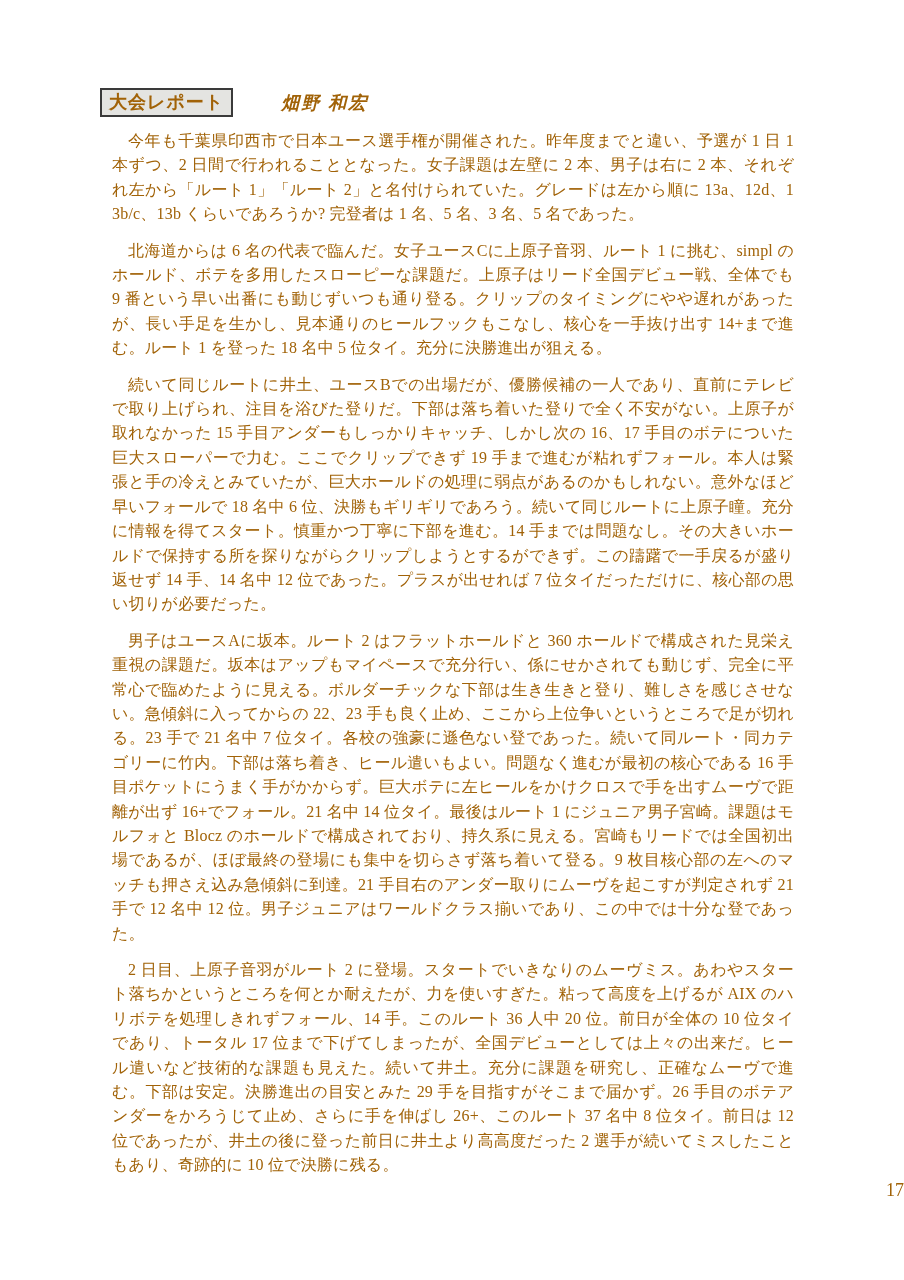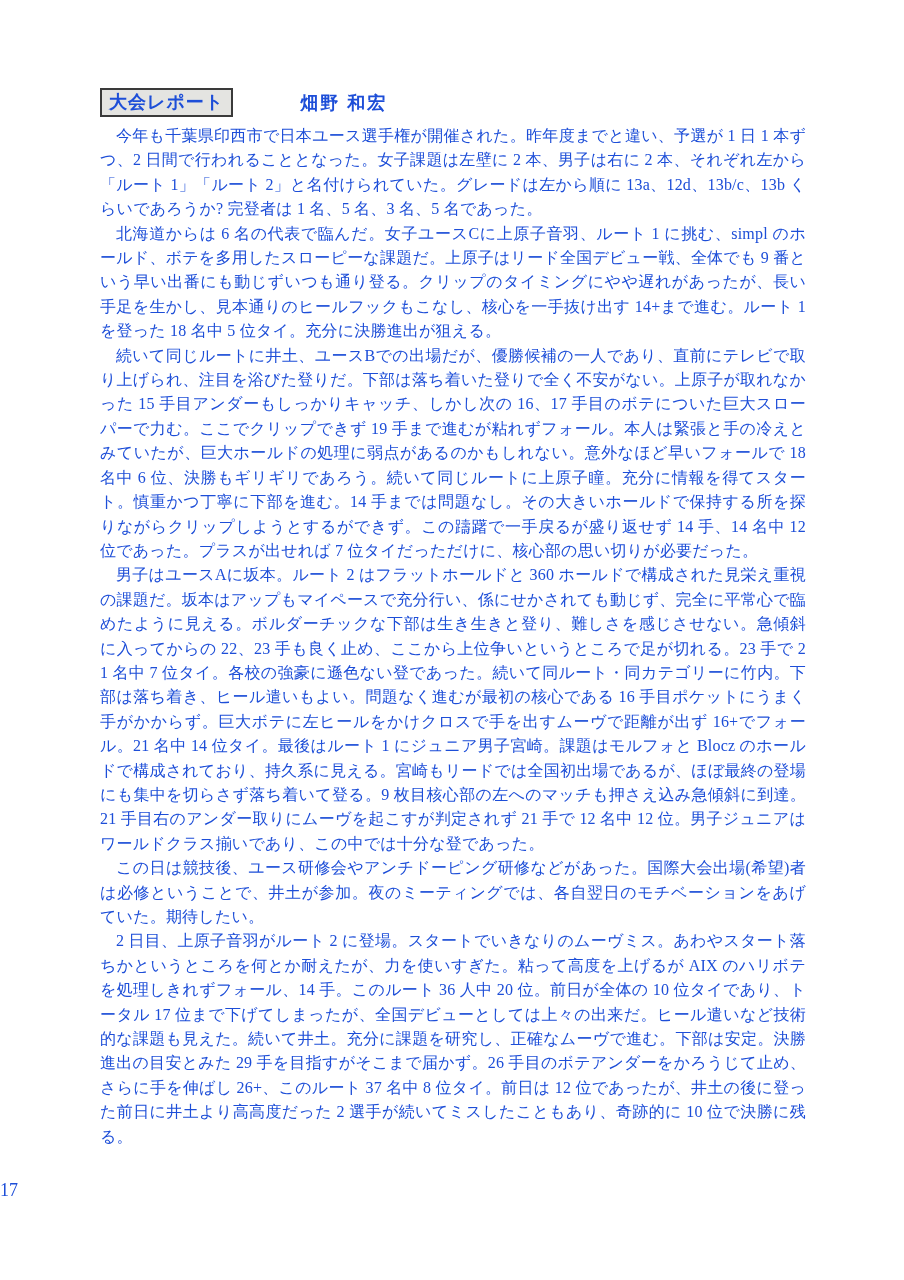--- a/index.html
+++ b/index.html
@@ -6,21 +6,21 @@
     margin: 0;
     padding: 0;
     background: #ffffff;
   }
   .page {
     position: relative;
     width: 904px;
     height: 1280px;
     background: #ffffff;
     overflow: hidden;
-    color: #1d4ed8;
+    color: #a16207;
   }
   .content {
     position: absolute;
     left: 100px;
     top: 88px;
     width: 706px;
   }
   .doc-header {
     display: flex;
     align-items: center;
@@ -30,39 +30,40 @@
     margin-bottom: 7px;
   }
   .report-box {
     border: 2px solid #3a3a3a;
     background: #e4e4e1;
     padding: 1px 7px 2px 7px;
     letter-spacing: 1px;
     line-height: 22px;
   }
   .author {
-    margin-left: 67px;
+    margin-left: 48px;
     letter-spacing: 2px;
+    font-style: italic;
   }
   .body-text p {
-    margin: 0;
+    margin: 12px;
     font-family: "Liberation Serif", "DejaVu Serif", serif;
     font-size: 16px;
     line-height: 24.4px;
     letter-spacing: 0.2px;
     text-align: justify;
     text-indent: 1em;
     word-break: break-all;
   }
   .page-number {
     position: absolute;
     left: 0;
     right: 0;
     top: 1180px;
-    text-align: left;
+    text-align: right;
     font-family: "Liberation Serif", "DejaVu Serif", serif;
     font-size: 18px;
   }
 </style>
 </head>
 <body>
 
 <div class="page">
   <div class="content">
 
@@ -71,20 +72,19 @@
         <span>大会レポート</span>
       </span>
       <span class="author">畑野 和宏</span>
     </div>
 
     <div class="body-text">
       <p>今年も千葉県印西市で日本ユース選手権が開催された。昨年度までと違い、予選が 1 日 1 本ずつ、2 日間で行われることとなった。女子課題は左壁に 2 本、男子は右に 2 本、それぞれ左から「ルート 1」「ルート 2」と名付けられていた。グレードは左から順に 13a、12d、13b/c、13b くらいであろうか? 完登者は 1 名、5 名、3 名、5 名であった。</p>
       <p>北海道からは 6 名の代表で臨んだ。女子ユースCに上原子音羽、ルート 1 に挑む、simpl のホールド、ボテを多用したスローピーな課題だ。上原子はリード全国デビュー戦、全体でも 9 番という早い出番にも動じずいつも通り登る。クリップのタイミングにやや遅れがあったが、長い手足を生かし、見本通りのヒールフックもこなし、核心を一手抜け出す 14+まで進む。ルート 1 を登った 18 名中 5 位タイ。充分に決勝進出が狙える。</p>
       <p>続いて同じルートに井土、ユースBでの出場だが、優勝候補の一人であり、直前にテレビで取り上げられ、注目を浴びた登りだ。下部は落ち着いた登りで全く不安がない。上原子が取れなかった 15 手目アンダーもしっかりキャッチ、しかし次の 16、17 手目のボテについた巨大スローパーで力む。ここでクリップできず 19 手まで進むが粘れずフォール。本人は緊張と手の冷えとみていたが、巨大ホールドの処理に弱点があるのかもしれない。意外なほど早いフォールで 18 名中 6 位、決勝もギリギリであろう。続いて同じルートに上原子瞳。充分に情報を得てスタート。慎重かつ丁寧に下部を進む。14 手までは問題なし。その大きいホールドで保持する所を探りながらクリップしようとするができず。この躊躇で一手戻るが盛り返せず 14 手、14 名中 12 位であった。プラスが出せれば 7 位タイだっただけに、核心部の思い切りが必要だった。</p>
       <p>男子はユースAに坂本。ルート 2 はフラットホールドと 360 ホールドで構成された見栄え重視の課題だ。坂本はアップもマイペースで充分行い、係にせかされても動じず、完全に平常心で臨めたように見える。ボルダーチックな下部は生き生きと登り、難しさを感じさせない。急傾斜に入ってからの 22、23 手も良く止め、ここから上位争いというところで足が切れる。23 手で 21 名中 7 位タイ。各校の強豪に遜色ない登であった。続いて同ルート・同カテゴリーに竹内。下部は落ち着き、ヒール遣いもよい。問題なく進むが最初の核心である 16 手目ポケットにうまく手がかからず。巨大ボテに左ヒールをかけクロスで手を出すムーヴで距離が出ず 16+でフォール。21 名中 14 位タイ。最後はルート 1 にジュニア男子宮崎。課題はモルフォと Blocz のホールドで構成されており、持久系に見える。宮崎もリードでは全国初出場であるが、ほぼ最終の登場にも集中を切らさず落ち着いて登る。9 枚目核心部の左へのマッチも押さえ込み急傾斜に到達。21 手目右のアンダー取りにムーヴを起こすが判定されず 21 手で 12 名中 12 位。男子ジュニアはワールドクラス揃いであり、この中では十分な登であった。</p>
-      <p>この日は競技後、ユース研修会やアンチドーピング研修などがあった。国際大会出場(希望)者は必修ということで、井土が参加。夜のミーティングでは、各自翌日のモチベーションをあげていた。期待したい。</p>
       <p>2 日目、上原子音羽がルート 2 に登場。スタートでいきなりのムーヴミス。あわやスタート落ちかというところを何とか耐えたが、力を使いすぎた。粘って高度を上げるが AIX のハリボテを処理しきれずフォール、14 手。このルート 36 人中 20 位。前日が全体の 10 位タイであり、トータル 17 位まで下げてしまったが、全国デビューとしては上々の出来だ。ヒール遣いなど技術的な課題も見えた。続いて井土。充分に課題を研究し、正確なムーヴで進む。下部は安定。決勝進出の目安とみた 29 手を目指すがそこまで届かず。26 手目のボテアンダーをかろうじて止め、さらに手を伸ばし 26+、このルート 37 名中 8 位タイ。前日は 12 位であったが、井土の後に登った前日に井土より高高度だった 2 選手が続いてミスしたこともあり、奇跡的に 10 位で決勝に残る。</p>
     </div>
 
   </div>
 
   <div class="page-number">17</div>
 </div>
 
 </body></html>

